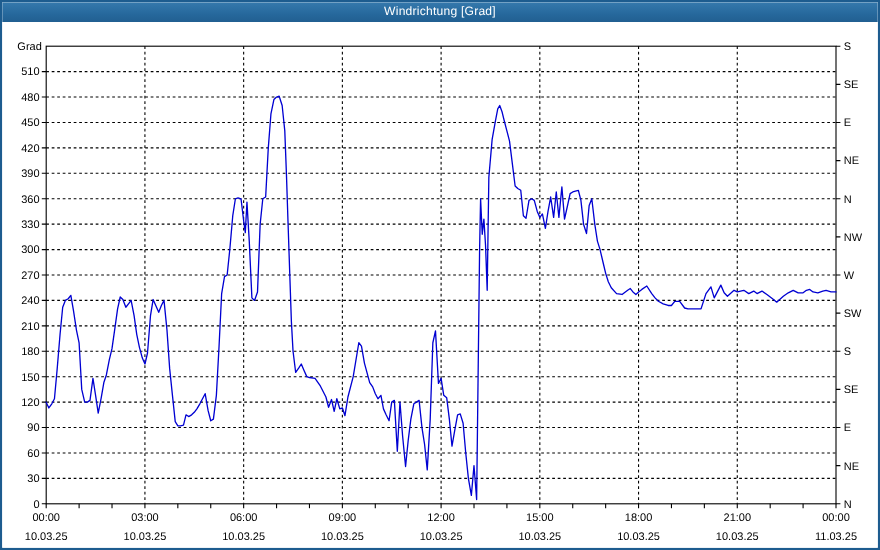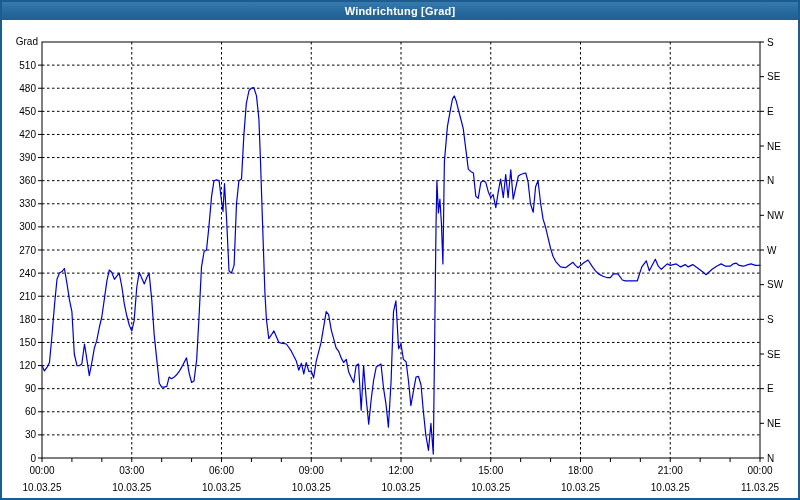--- a/index.html
+++ b/index.html
@@ -10,21 +10,21 @@
     background:#ffffff;
     border:2px solid #1d5c8f;
     font-family:"Liberation Sans", sans-serif;
     overflow:hidden;
   }
   #titlebar{
     height:18px;
     background:linear-gradient(#3579ad,#26689c 60%,#215f91);
     color:#ffffff;
     font-size:11px;
-    font-weight:bold;
+    font-weight:normal;
     text-align:center;
     line-height:18px;
     letter-spacing:0.2px;
   }
   #chart-wrap{position:relative;width:796px;height:478px;background:#ffffff;}
   svg text{font-family:"Liberation Sans", sans-serif;}
 </style>
 </head>
 <body>
 

